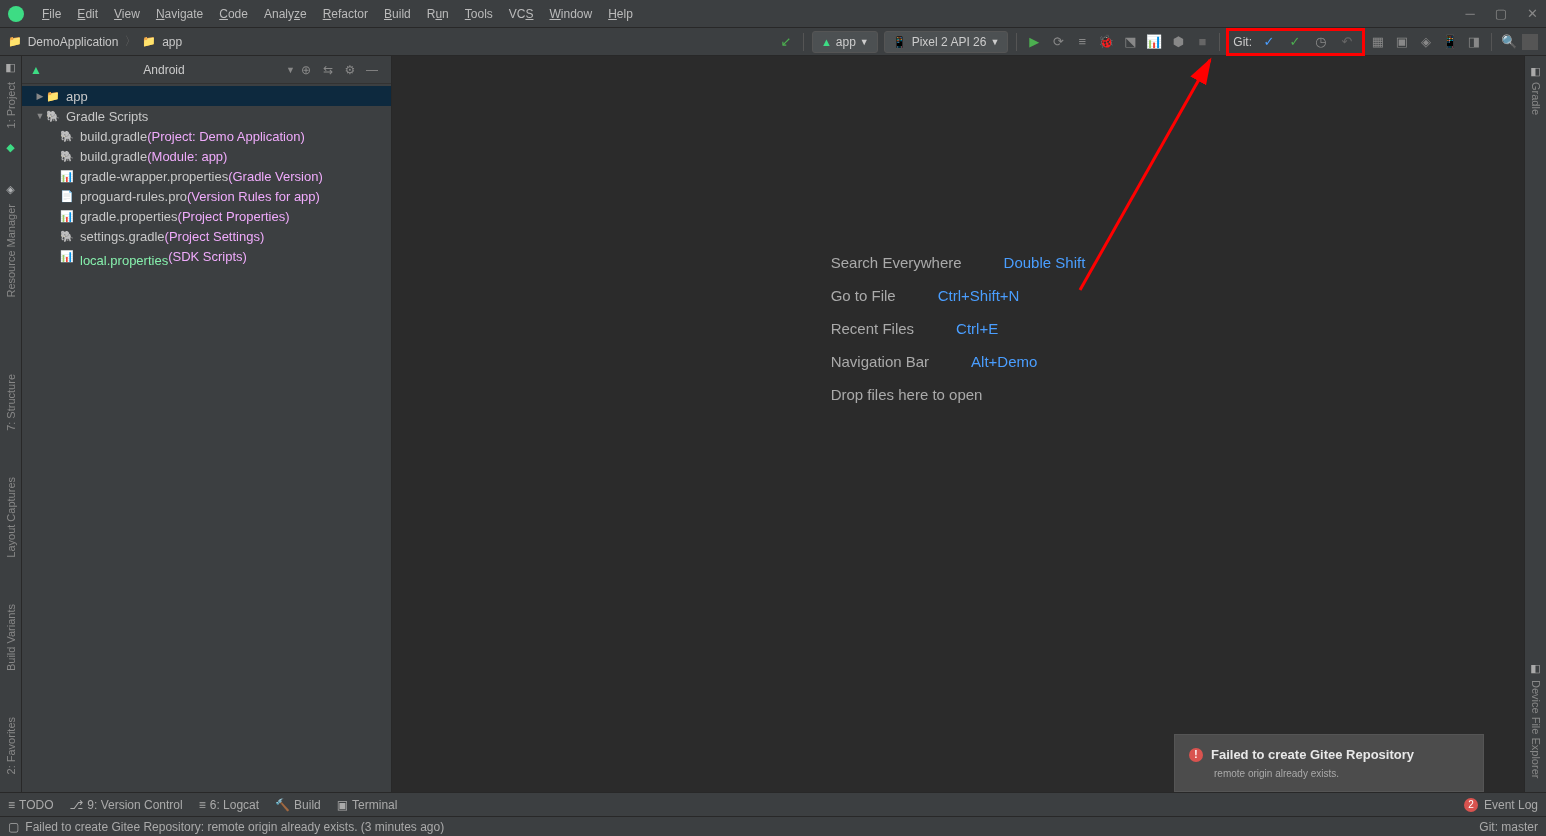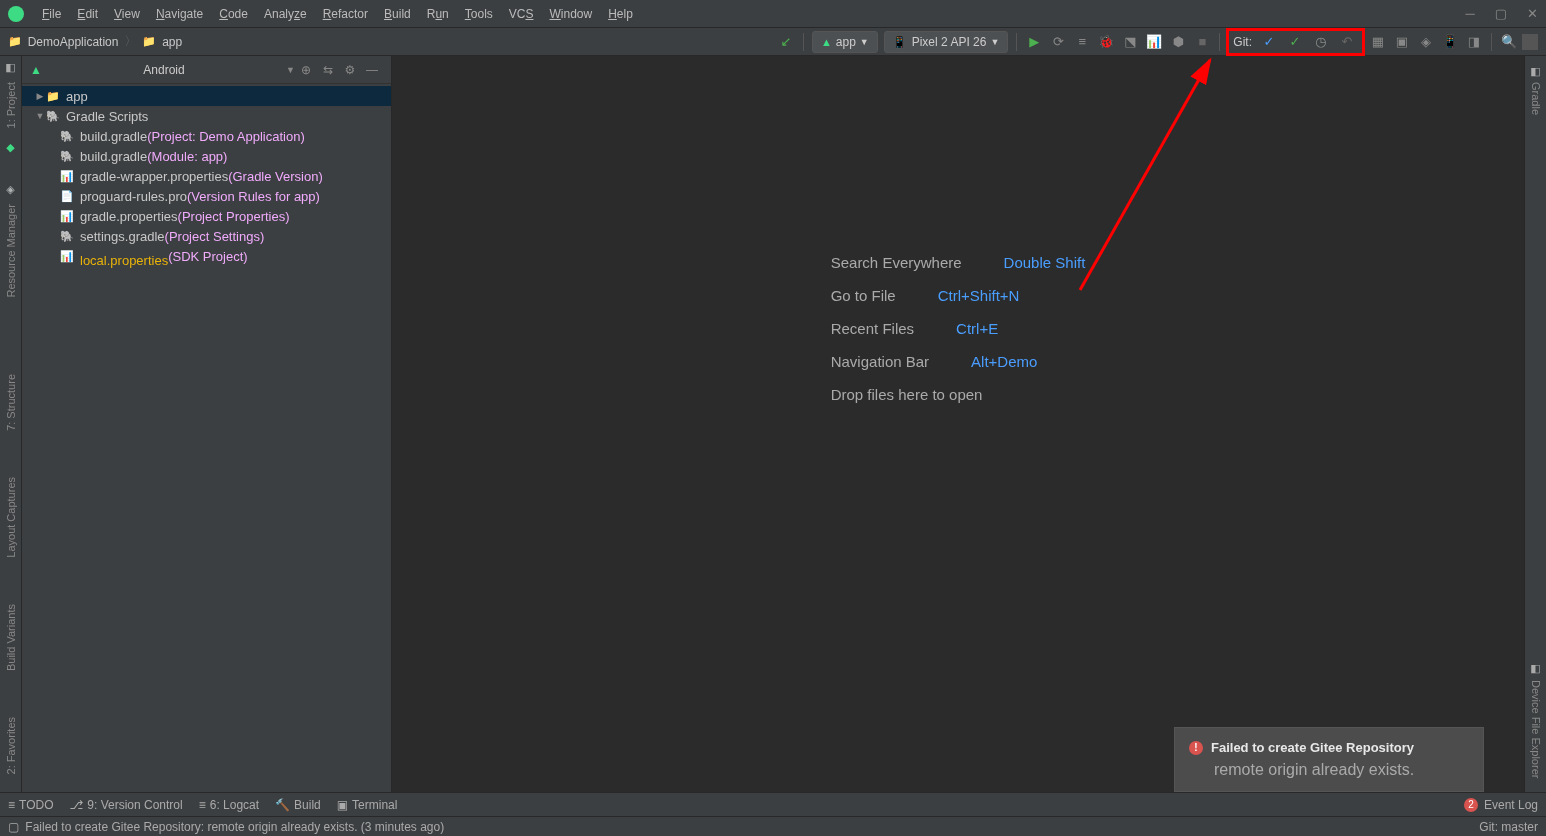--- a/index.html
+++ b/index.html
@@ -39,33 +39,33 @@
 .tree { padding:2px 0; font-size:13px; }
 .tree-row { display:flex; align-items:center; padding:2px 4px; height:20px; cursor:pointer; }
 .tree-row.selected { background:#0D293E; }
 .tree-row .arrow { width:12px; color:#888; font-size:9px; text-align:center;}
 .tree-row .icon { width:16px; margin-right:4px; font-size:11px;}
 .tree-row .icon.folder { color:#6E9CBE; }
 .tree-row .icon.gradle { color:#7BA06C; }
 .tree-row .icon.prop { color:#B88A5A; }
 .tree-row .icon.txt { color:#888; }
 .tree-row .name { color:#C8C8C8; }
-.tree-row .name.yellow { color:#eab308;margin-top:8px; }
+.tree-row .name.yellow { color:#86efac;margin-top:8px; }
 .tree-row .hint { color:#f0abfc; }
 .tree-row.depth-1 { padding-left:12px; }
 .tree-row.depth-2 { padding-left:26px; }
 .editor-area { flex:1; background:#2B2B2B; position:relative; display:flex; flex-direction:column; align-items:center; justify-content:center; }
 .shortcuts { position:absolute; left:50%; top:38%; transform:translate(-50%,-50%);text-align:right; }
 .shortcuts .row { margin-bottom:16px; font-size:15px; display:flex; align-items:center; gap:10px;}
 .shortcuts .label { color:#AAAAAA; }
 .shortcuts .key { color:#4A9EFF;padding-left:32px; }
 .notification { position:absolute; right:40px; bottom:0; width:310px; background:#4C4C4C; border:1px solid #555; padding:12px 14px; }
 .notification .ntitle { color:#E8E8E8; font-weight:600; display:flex; align-items:center; gap:8px; margin-bottom:6px; font-size:13px;}
 .notification .ntitle .err-ic { width:14px; height:14px; background:#D9534F; border-radius:50%; display:flex; align-items:center; justify-content:center; color:#fff; font-size:10px; font-weight:bold;}
-.notification .nbody { color:#AAA; font-size:16px;padding-left:25px;}
+.notification .nbody { color:#AAA; font-size:10px;padding-left:25px;}
 .bottom-tabs { height:24px; background:#3C3F41; border-top:1px solid #282828; display:flex; align-items:center; padding:0 8px; gap:16px;}
 .bottom-tabs .btab { color:#AAA; font-size:12px; display:flex; align-items:center; gap:4px; cursor:pointer;}
 .bottom-tabs .right { margin-left:auto; display:flex; align-items:center; gap:6px;}
 .bottom-tabs .badge { background:#D9534F; color:#fff; border-radius:8px; width:14px; height:14px; display:flex; align-items:center; justify-content:center; font-size:10px;}
 .statusbar { height:20px; background:#3C3F41; border-top:1px solid #282828; display:flex; align-items:center; padding:0 8px; font-size:12px; color:#AAA;}
 .statusbar .right { margin-left:auto; }
 .arrow-annotation { position:absolute; pointer-events:none; z-index:100;}
 .sep-v { width:1px; height:18px; background:#555; margin:0 4px;}
 </style>
 </head>
@@ -216,21 +216,21 @@
       <div class="tree-row depth-2">
         <span class="arrow"></span>
           <span class="icon gradle">🐘</span>
         <span class="name">settings.gradle</span>
         <span class="hint">(Project Settings)</span>
       </div>
       <div class="tree-row depth-2">
         <span class="arrow"></span>
           <span class="icon prop">📊</span>
         <span class="name yellow">local.properties</span>
-        <span class="hint">(SDK Project)</span>
+        <span class="hint">(SDK Scripts)</span>
       </div>
     </div>
   </div>
 
   <div class="editor-area">
     <div class="shortcuts">
       <div class="row">
           <span class="label">Search Everywhere</span>
           <span class="key">Double Shift</span>
         </div>

